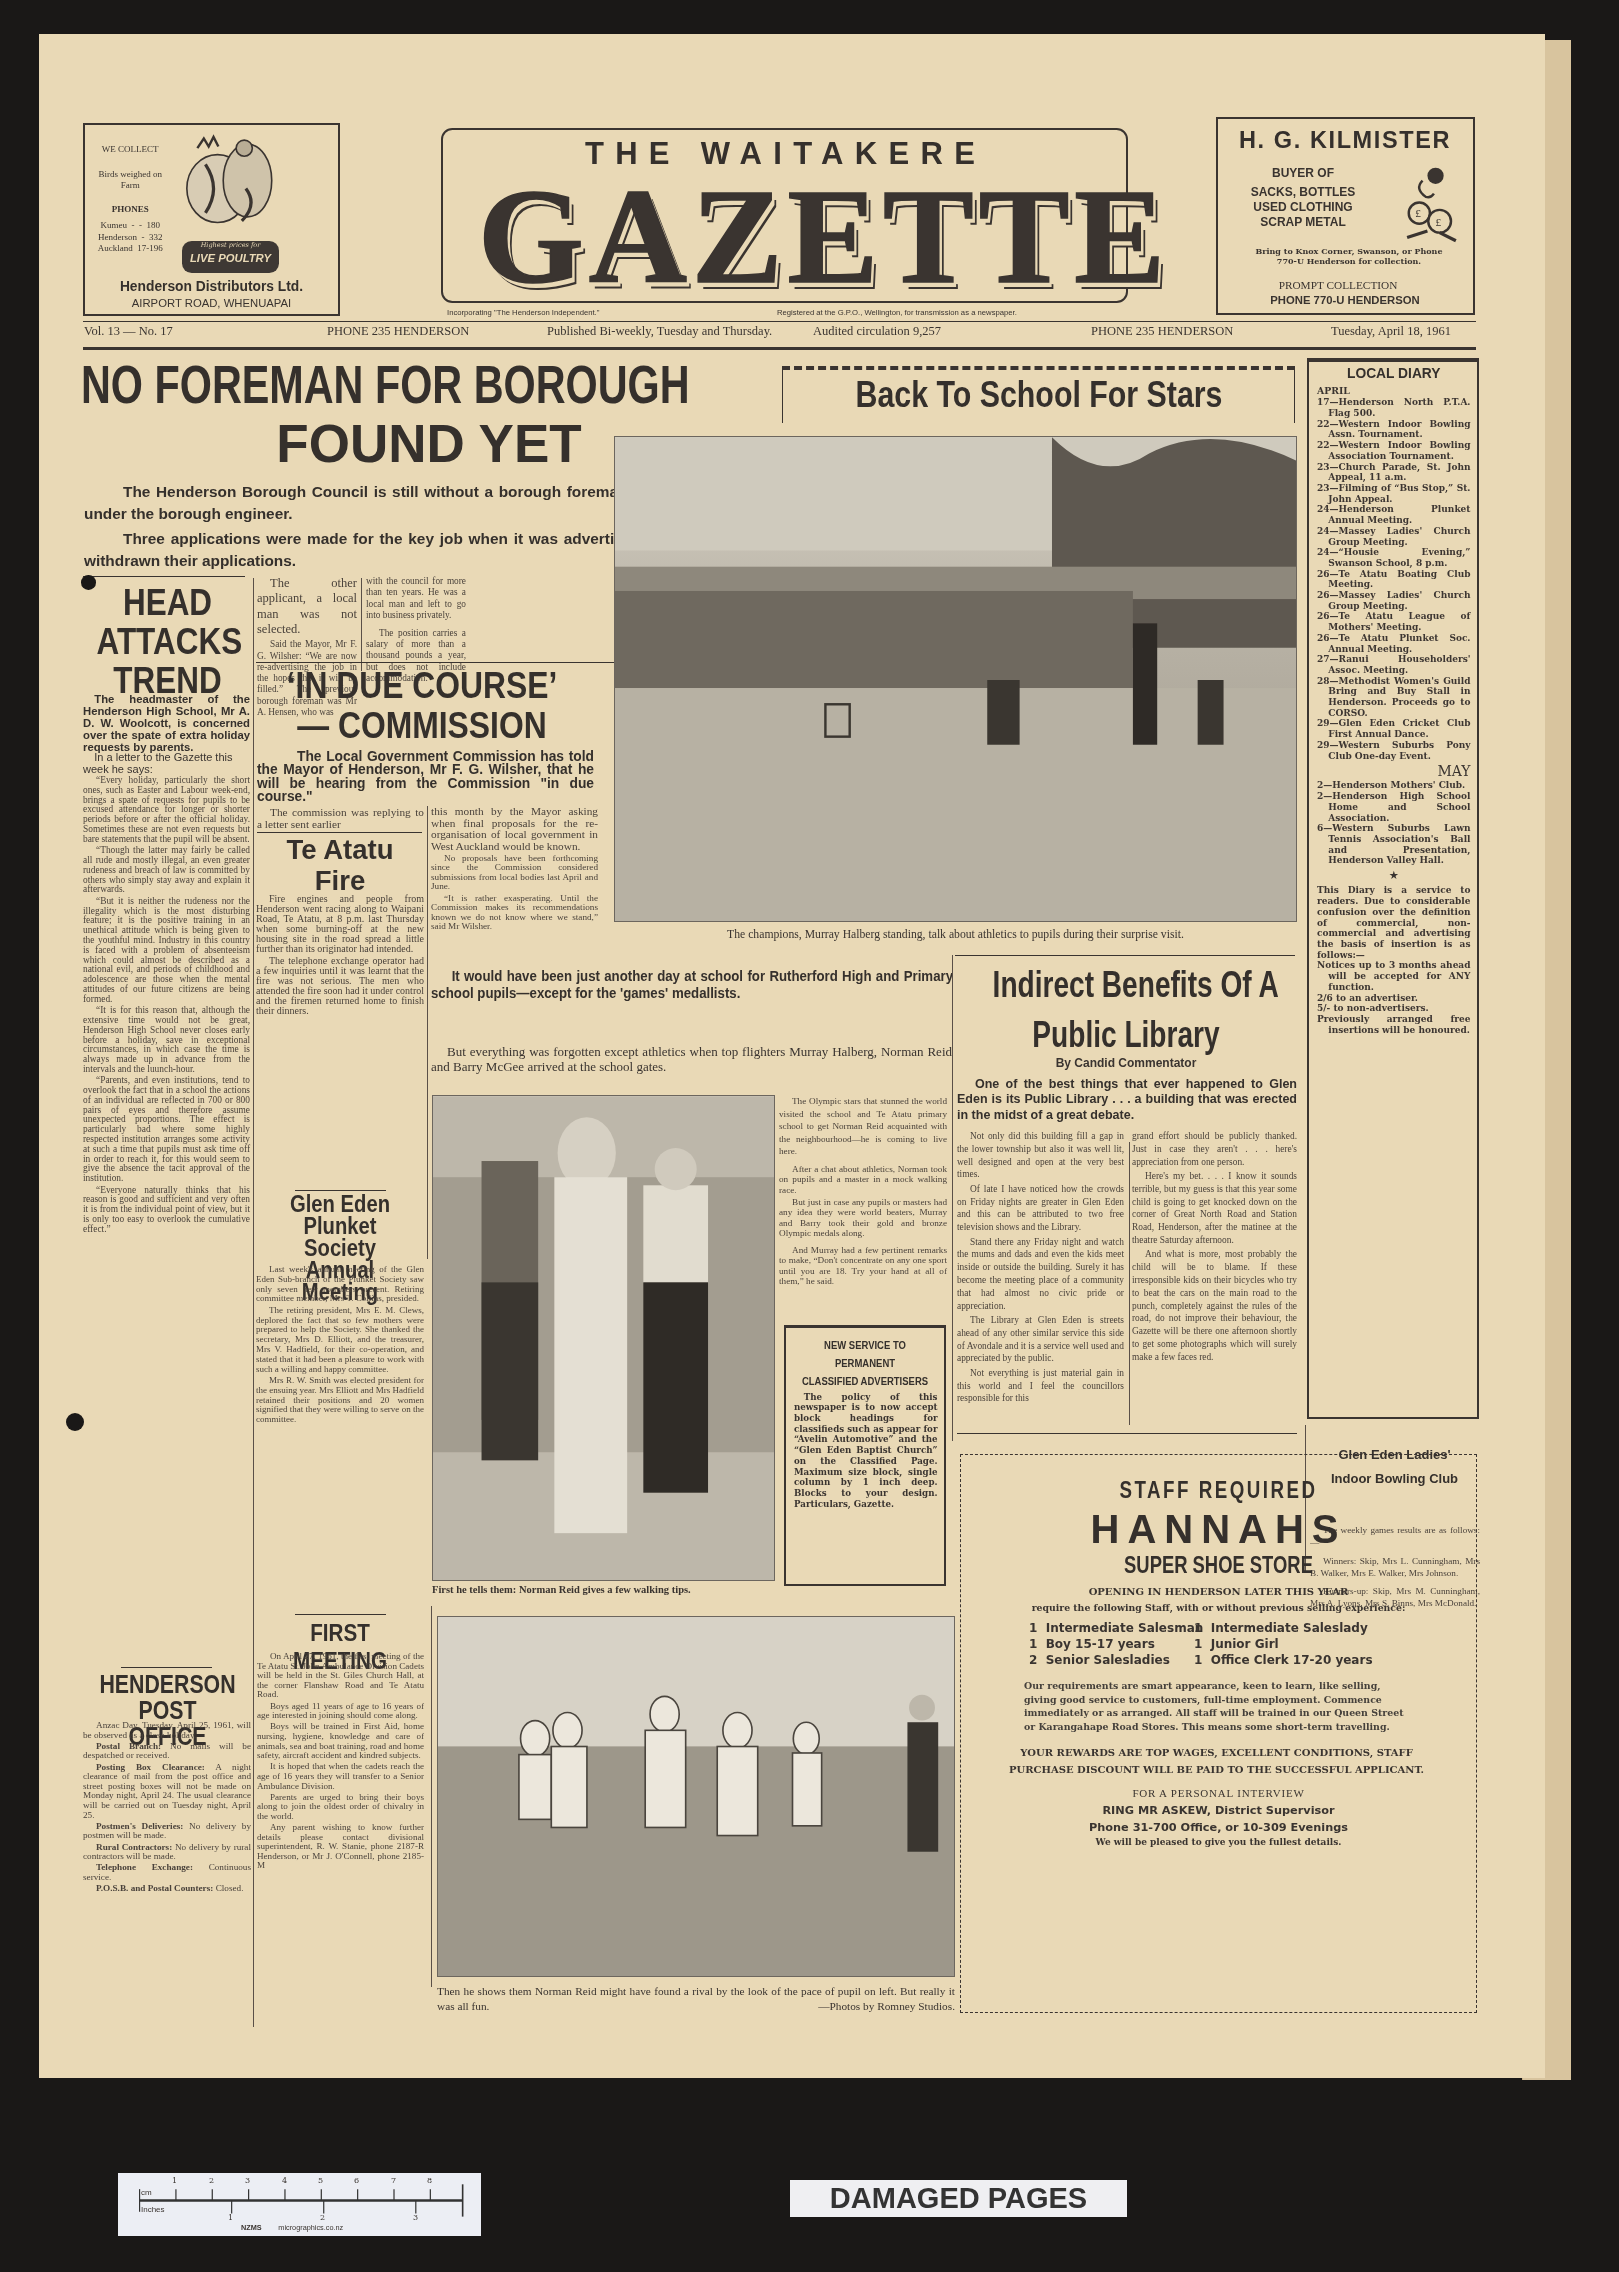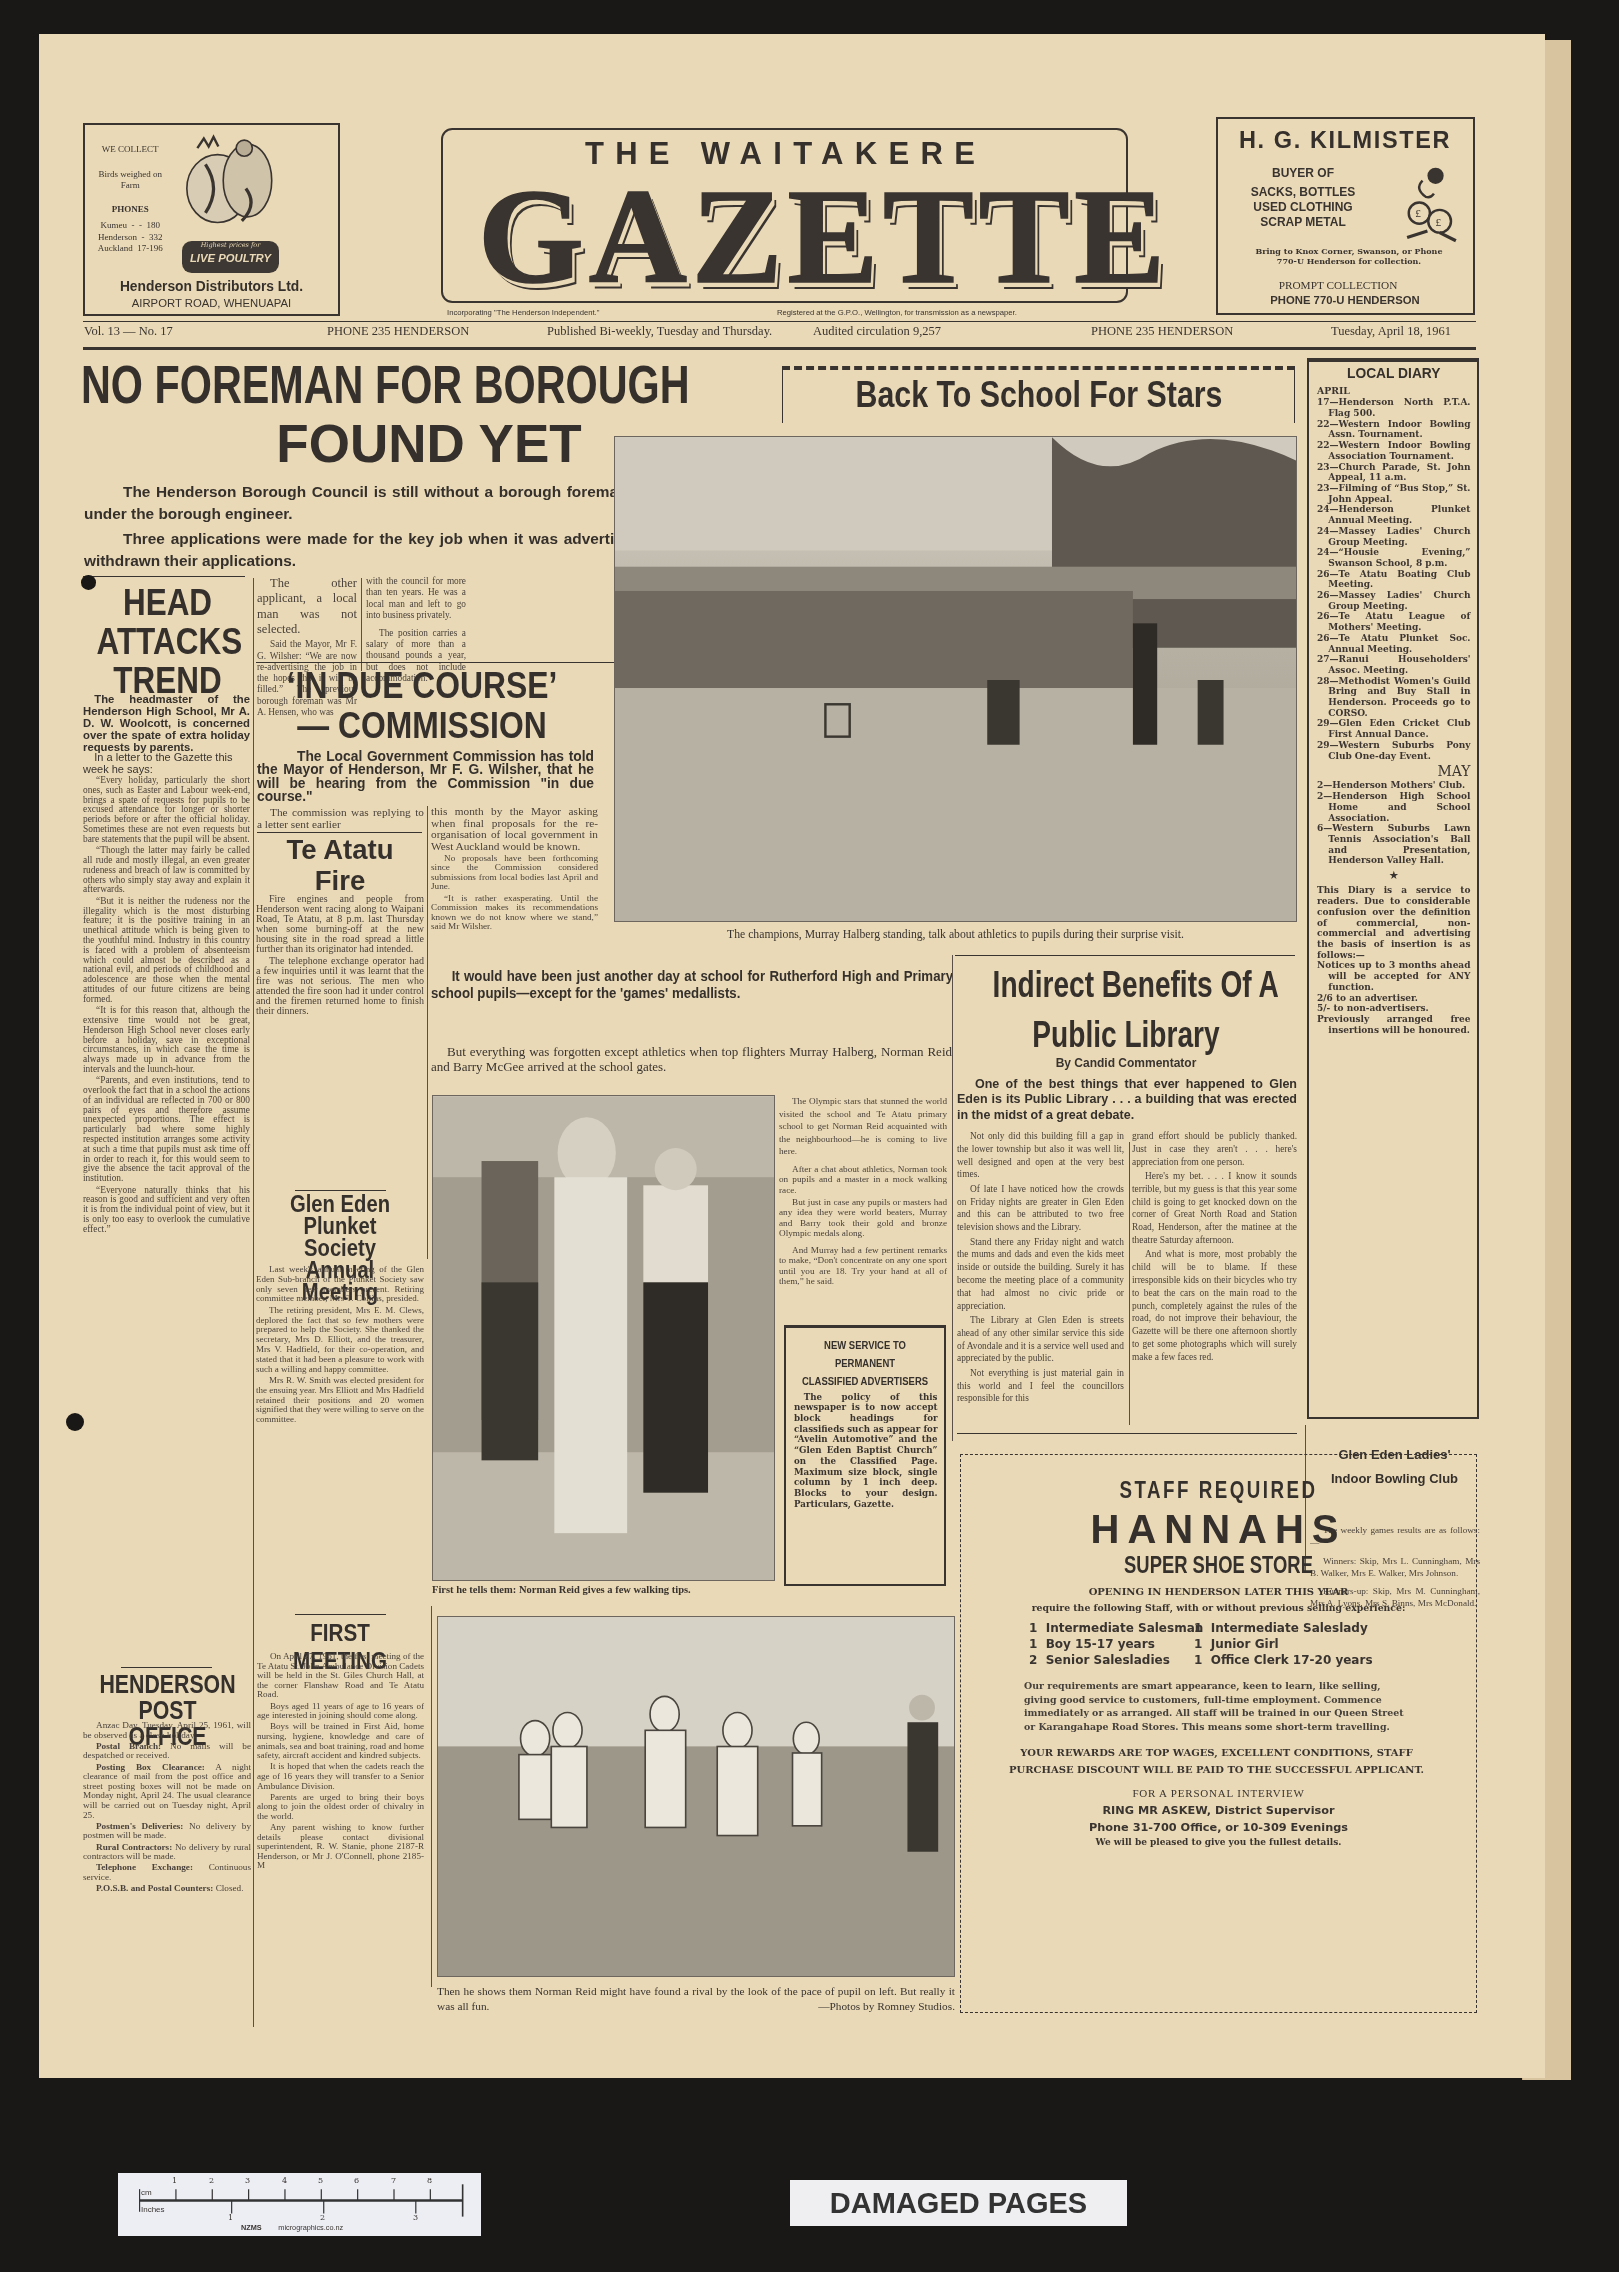--- a/index.html
+++ b/index.html
@@ -20,21 +20,21 @@
   .photo { position: absolute; background: linear-gradient(180deg,#d7d2c6 0%, #b8b2a5 40%, #9a9488 100%); border: 0.8px solid #6c665e; overflow: hidden; }
   .center { text-align: center; }
 
   
   .mast-box { position: absolute; left: 441px; top: 128px; width: 687px; height: 175px; border: 2.4px solid #3a3430; border-radius: 11.3px; }
   .gazette { position: absolute; left: 478px; top: 176px; width: 623px; font-family: "Liberation Serif", serif; font-weight: bold; font-size: 136px; line-height: 121px; letter-spacing: 4.9px; color: #3a3430; text-align: center; -webkit-text-stroke: 1.6px #3a3430; text-shadow: 3.2px 4.9px 0 #e9d9b6, 4.9px 6.5px 0 #3a3430; }
 
   .diary p { font-family: "DejaVu Serif", serif; font-weight: bold; font-size: 9px; line-height: 10.7px; color: #3d3632; padding-left: 11.3px; text-indent: -11.3px; text-align: justify; }
 
   .ruler { position: absolute; left: 118px; top: 2173px; width: 363px; height: 159px; }
-  .damaged { position: absolute; left: 790px; top: 2180px; width: 337px; height: 46px; background: #efeff2; display: flex; align-items: center; justify-content: center; font-family: "Liberation Sans", sans-serif; font-weight: bold; font-size: 29px; color: #333; }
+  .damaged { position: absolute; left: 790px; top: 2180px; width: 337px; height: 37px; background: #efeff2; display: flex; align-items: center; justify-content: center; font-family: "Liberation Sans", sans-serif; font-weight: bold; font-size: 29px; color: #333; }
 </style>
 </head>
 <body>
 
 <div class="page-edge2"></div>
 <div class="page-edge"></div>
 <div class="paper"></div>
 
 <div class="abs box" style="left:83px;top:123px;width:257px;height:193px;border-width:2.4px;">
   <div class="abs center" style="left:3.2px;top:19.4px;width:84px;font-size:9px;line-height:11.3px;font-family:'Liberation Serif',serif;">

